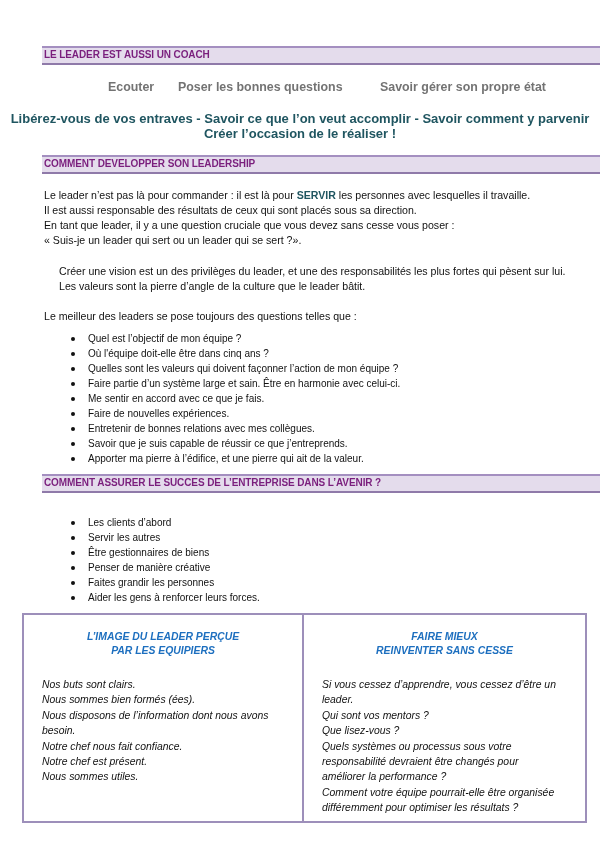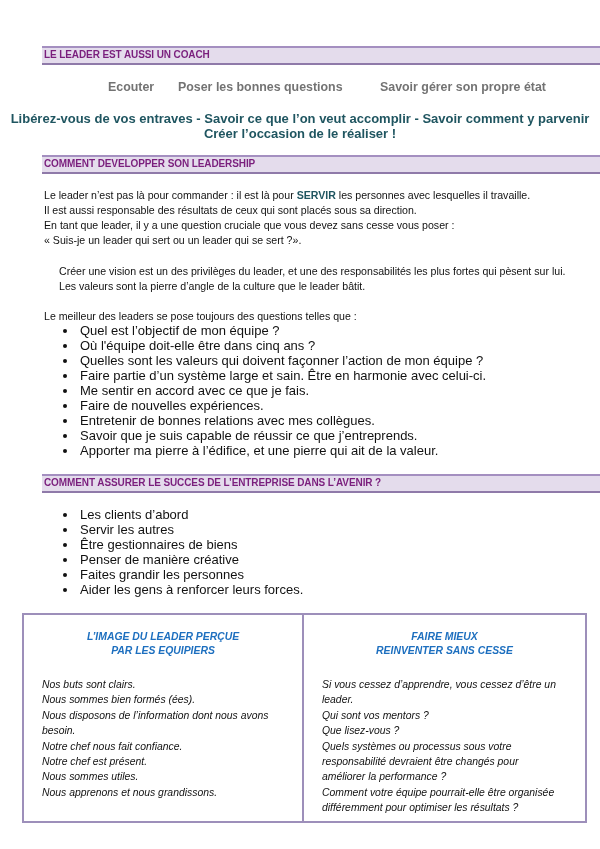--- a/index.html
+++ b/index.html
@@ -32,22 +32,22 @@
       line-height: 15px;
     }
     .tagline div { white-space: nowrap; }
     .para {
       position: absolute; left: 44px; width: 550px; line-height: 15px;
       font-size: 10.6px;
     }
     .para div { white-space: nowrap; }
     .servir { color: #1f5560; font-weight: bold; }
     ul.bullets {
-      position: absolute; left: 60px; margin: 0; padding: 0; list-style: none;
-      line-height: 15px; font-size: 13px;
+      position: absolute; left: 60px; margin: 8px; padding: 0; list-style: none;
+      line-height: 15px; font-size: 10px;
     }
     ul.bullets li { position: relative; padding-left: 20px; white-space: nowrap; }
     ul.bullets li::before {
       content: ""; position: absolute; left: 3px; top: 6px;
       width: 4px; height: 4px; border-radius: 50%; background: #111;
     }
     .box {
       position: absolute; left: 22px; top: 613px; width: 565px; height: 210px;
       border: 2px solid #9d8fba; box-sizing: border-box;
     }
@@ -142,21 +142,20 @@
       <div>PAR LES EQUIPIERS</div>
     </div>
     <div class="col-body">
       <div>Nos buts sont clairs.</div>
       <div>Nous sommes bien formés (ées).</div>
       <div>Nous disposons de  l’information dont nous avons</div>
       <div>besoin.</div>
       <div>Notre chef nous fait confiance.</div>
       <div>Notre chef est présent.</div>
       <div>Nous sommes utiles.</div>
-      <div>Nous apprenons et nous grandissons.</div>
     </div>
   </div>
 
   <div class="col right">
     <div class="col-title">
       <div>FAIRE MIEUX</div>
       <div>REINVENTER SANS CESSE</div>
     </div>
     <div class="col-body">
       <div>Si vous cessez d’apprendre, vous cessez d’être un</div>

